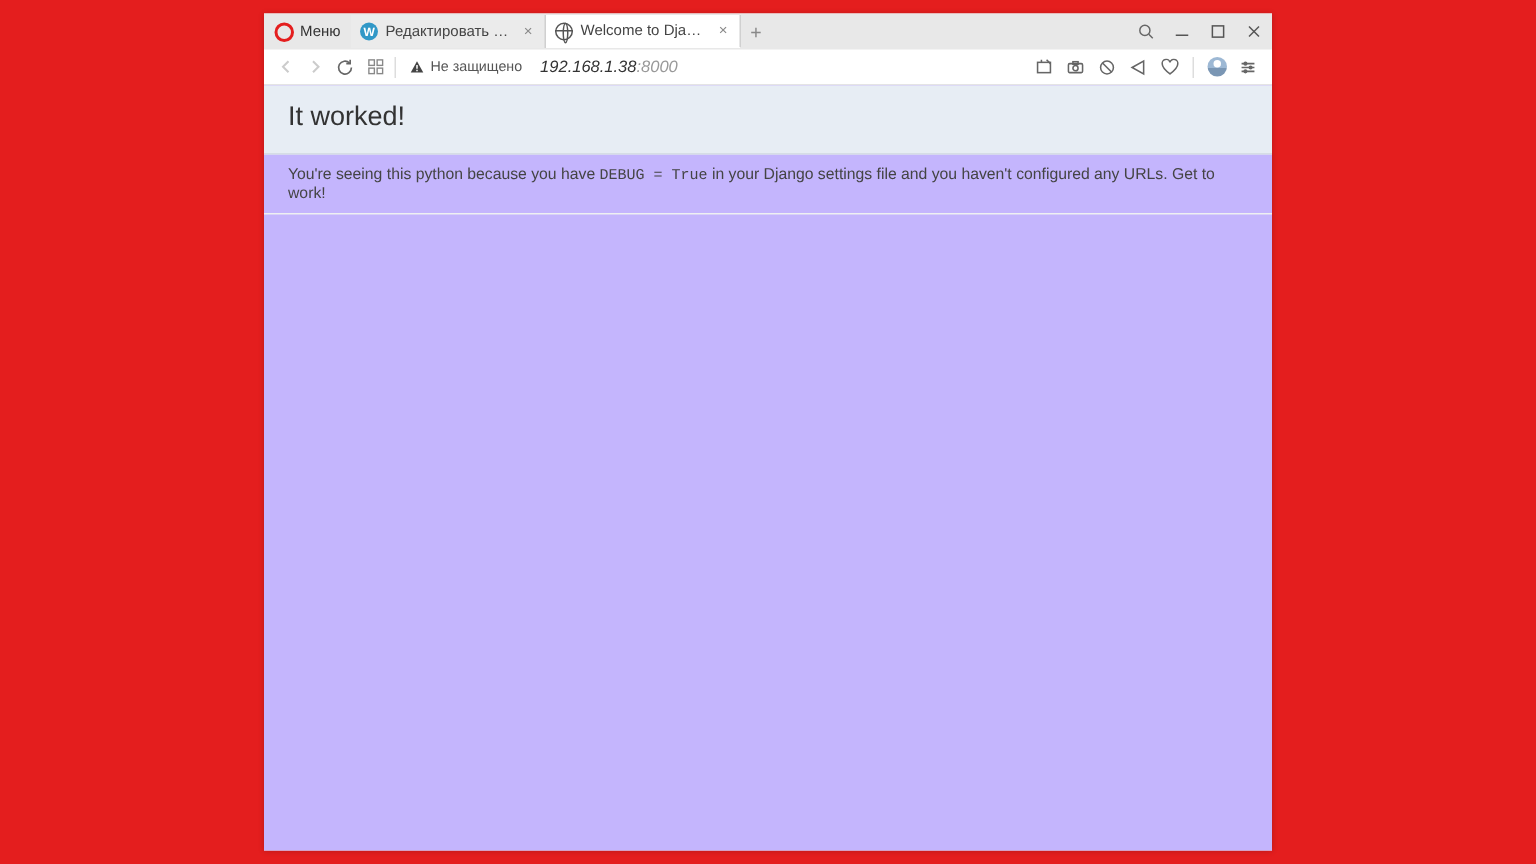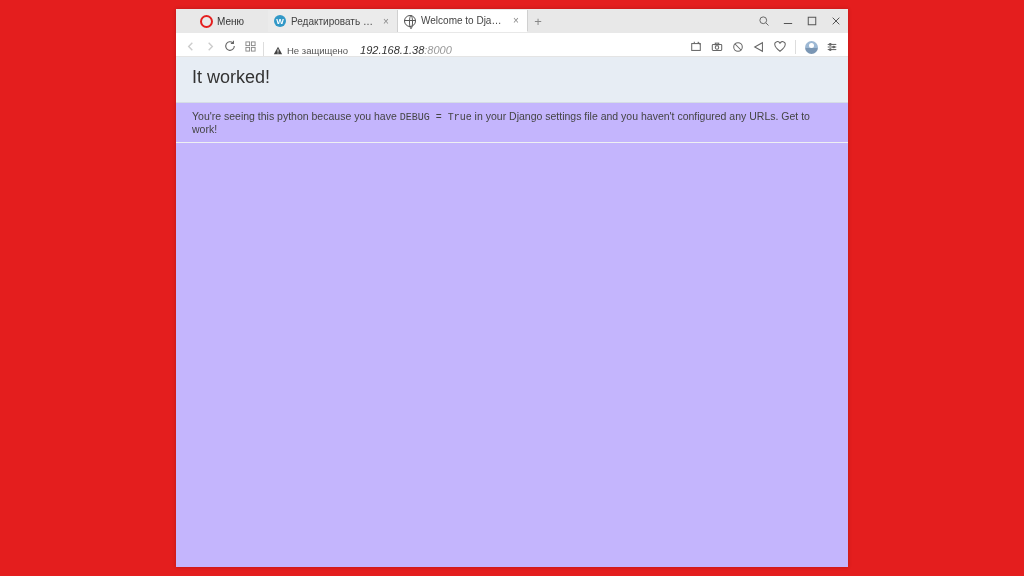--- a/index.html
+++ b/index.html
@@ -25,21 +25,21 @@
     .tab-bar {
       height: 24px;
       background: #e8e8e8;
       display: flex;
       align-items: center;
       position: relative;
     }
     .opera-menu {
       display: flex;
       align-items: center;
-      padding: 0 24px;
+      padding: 0 7px;
       height: 100%;
       cursor: pointer;
     }
     .opera-o {
       width: 13px; height: 13px;
       border: 2.5px solid #e41e1e;
       border-radius: 50%;
       margin-right: 4px;
     }
     .menu-text {
@@ -141,21 +141,21 @@
       justify-content: center;
       cursor: pointer;
       color: #555;
     }
     
     .address-bar {
       height: 24px;
       background: #fff;
       border-bottom: 1px solid #e4e4e4;
       display: flex;
-      align-items: flex-end;
+      align-items: center;
       padding: 0 4px;
     }
     .nav-btn {
       width: 20px;
       height: 20px;
       display: flex;
       align-items: center;
       justify-content: center;
       color: #888;
       cursor: pointer;

